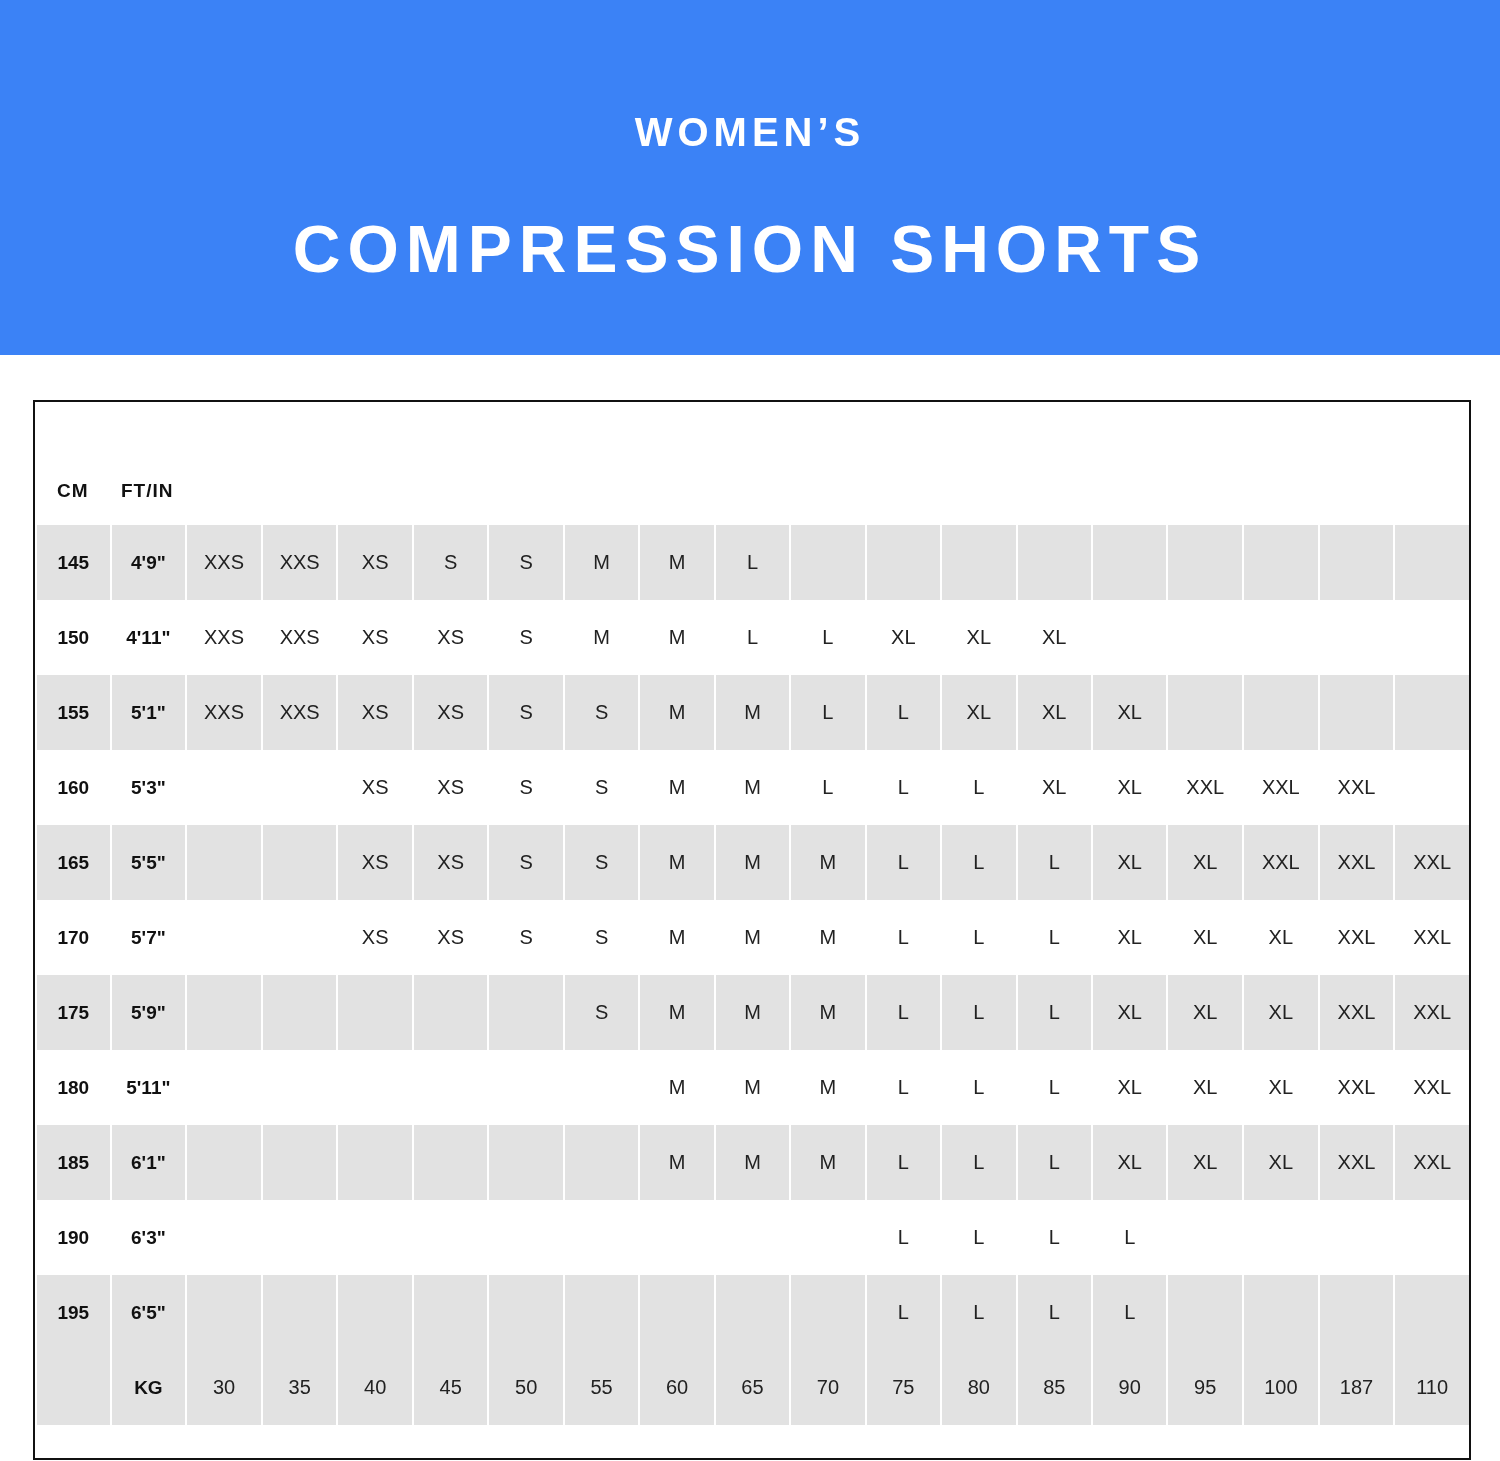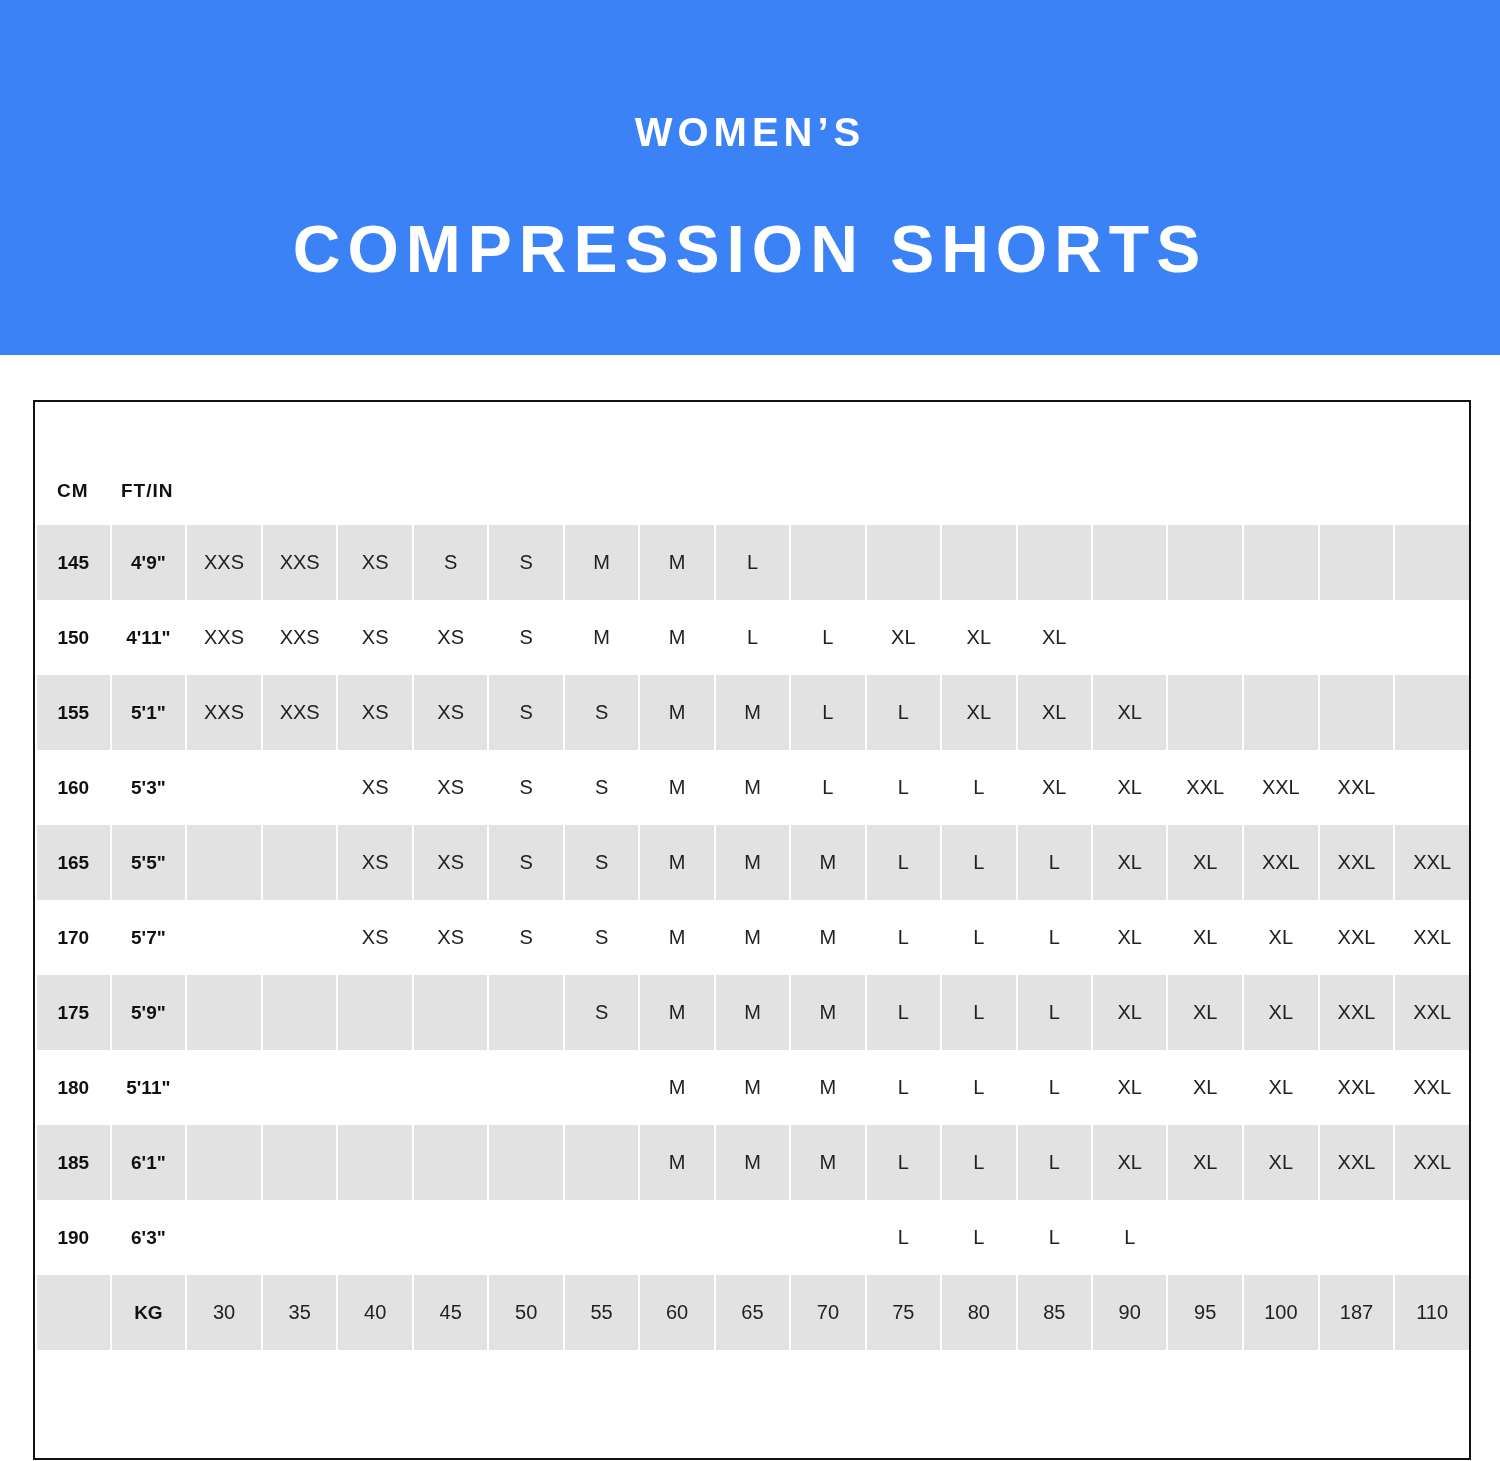--- a/index.html
+++ b/index.html
@@ -233,20 +233,41 @@
           <td>L</td>
           <td>L</td>
           <td>L</td>
           <td>L</td>
           <td></td>
           <td></td>
           <td></td>
           <td></td>
         </tr>
         <tr class="g">
+          <td class="b">195</td>
+          <td class="b">6'5"</td>
+          <td></td>
+          <td></td>
+          <td></td>
+          <td></td>
+          <td></td>
+          <td></td>
+          <td></td>
+          <td></td>
+          <td></td>
+          <td>L</td>
+          <td>L</td>
+          <td>L</td>
+          <td>L</td>
+          <td></td>
+          <td></td>
+          <td></td>
+          <td></td>
+        </tr>
+        <tr class="g">
           <td></td>
           <td class="b">KG</td>
           <td>30</td>
           <td>35</td>
           <td>40</td>
           <td>45</td>
           <td>50</td>
           <td>55</td>
           <td>60</td>
           <td>65</td>

